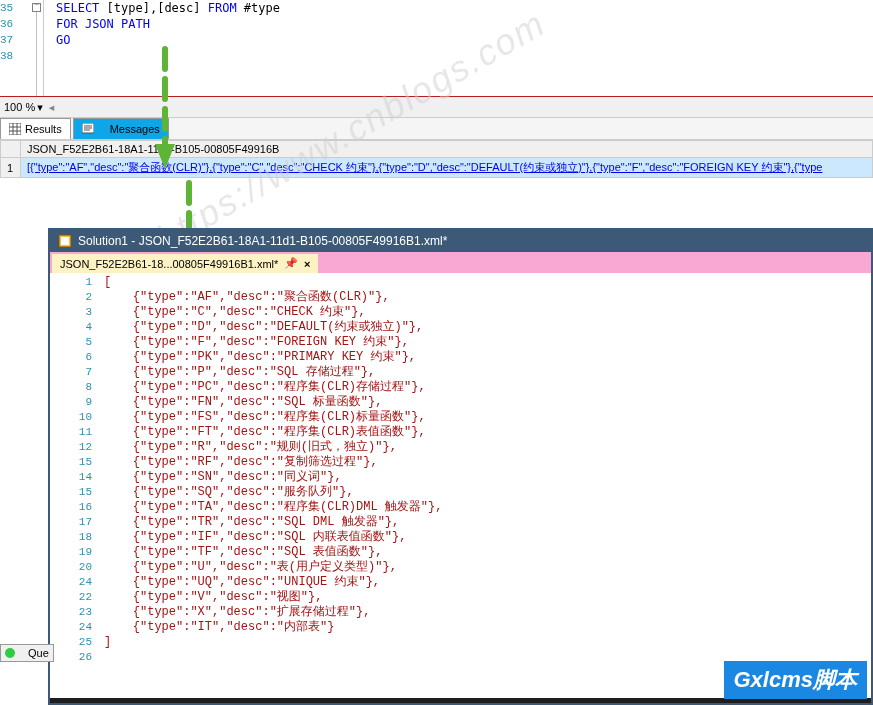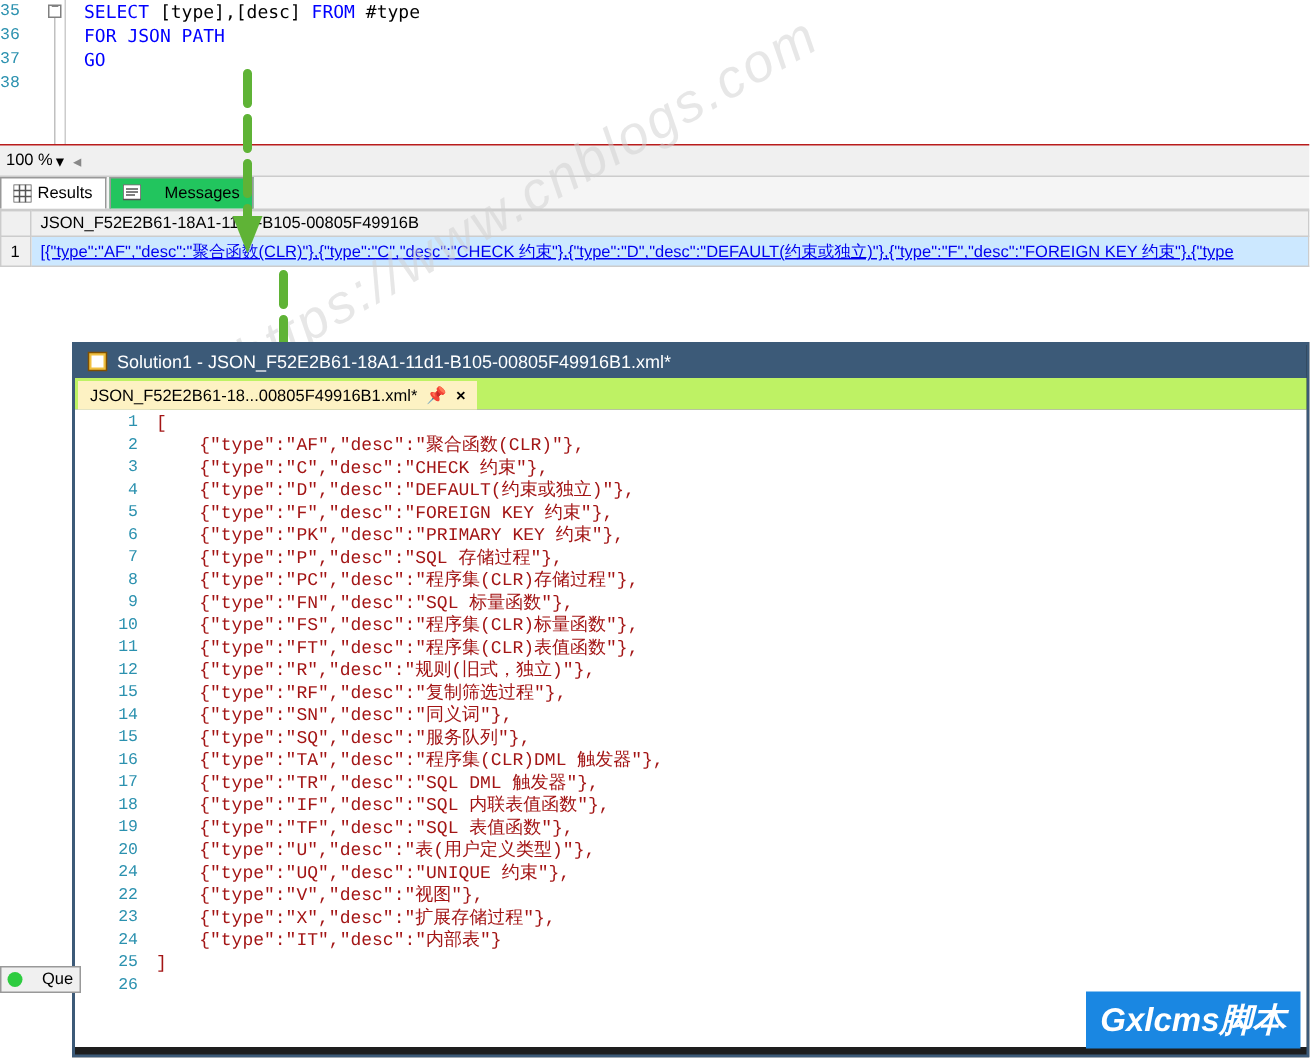--- a/index.html
+++ b/index.html
@@ -12,34 +12,34 @@
   .fold-box::before { content: "−"; position: absolute; top: -4px; left: 1px; font-size: 9px; color: #808080; }
   .fold-line { position: absolute; left: 6px; top: 12px; bottom: 0; width: 1px; background: #c0c0c0; }
   .sql-lines { margin-left: 48px; padding-left: 8px; line-height: 16px; font-family: Consolas, monospace; }
   .sql-lines .kw { color: #0000ff; }
   .sql-lines .plain { color: #000; }
   
   .zoom-bar { display: flex; align-items: center; padding: 2px 4px; border-top: 1px solid #b91c1c; border-bottom: 1px solid #ccc; background: #f0f0f0; height: 22px; font-family: 'Segoe UI', sans-serif; font-size: 11px; }
   
   .results-tabs { display: flex; background: #f5f5f5; border-bottom: 1px solid #ccc; height: 22px; font-family: 'Segoe UI', sans-serif; font-size: 11px; }
   .rtab { display: flex; align-items: center; padding: 2px 8px; border: 1px solid #999; border-bottom: none; background: #fff; margin-right: 2px; gap: 4px; }
-  .rtab.inactive { background: #22c55e; gap: 16px; }
+  .rtab.inactive { background: #0ea5e9; gap: 16px; }
   .rtab-icon { width: 12px; height: 12px; }
   
   .results-grid { font-family: 'Segoe UI', sans-serif; font-size: 11px; }
   .results-grid table { border-collapse: collapse; width: 100%; }
   .results-grid th, .results-grid td { border: 1px solid #ccc; padding: 2px 6px; text-align: left; }
   .results-grid th { background: #f0f0f0; font-weight: normal; }
   .rownum { background: #f0f0f0; width: 20px; text-align: center; }
   .json-cell { background: #cce8ff; color: #0000ee; text-decoration: underline; white-space: nowrap; overflow: hidden; }
   
   .xml-window { position: absolute; left: 48px; top: 228px; right: 0; bottom: 0; border: 2px solid #3c5a78; background: #1e1e1e; }
   .xml-title { background: #3c5a78; color: #fff; padding: 4px 8px; font-family: 'Segoe UI', sans-serif; font-size: 12px; display: flex; align-items: center; gap: 6px; }
   .xml-title-icon { width: 14px; height: 14px; }
-  .xml-tab-bar { background: #bef264; display: flex; padding: 2px 2px 0 2px; text-align: right; }
+  .xml-tab-bar { background: #f9a8d4; display: flex; padding: 2px 2px 0 2px; text-align: right; }
   .xml-tab { background: #fdf2c3; color: #000; padding: 3px 8px; font-family: 'Segoe UI', sans-serif; font-size: 11px; display: flex; align-items: center; gap: 6px; }
   .xml-pin { color: #555; cursor: pointer; }
   .xml-close { color: #000; cursor: pointer; font-weight: bold; }
   .xml-body { background: #fff; height: calc(100% - 48px); overflow: hidden; display: flex; }
   .xml-gutter { background: #fff; color: #2b91af; text-align: right; padding: 2px 8px 2px 4px; font-size: 11px; line-height: 15px; width: 50px; flex-shrink: 0; }
   .xml-gutter div { }
   .xml-code { padding: 2px 4px; line-height: 15px; color: #a31515; white-space: pre; flex: 1; font-size: 12px; }
   
   .side-clip { position: absolute; left: 0; top: 644px; font-family: 'Segoe UI', sans-serif; font-size: 11px; background: #f0f0f0; border: 1px solid #999; padding: 2px 4px; display: flex; align-items: center; gap: 13px; }
   .green-dot { width: 10px; height: 10px; background: #2ecc40; border-radius: 50%; }

